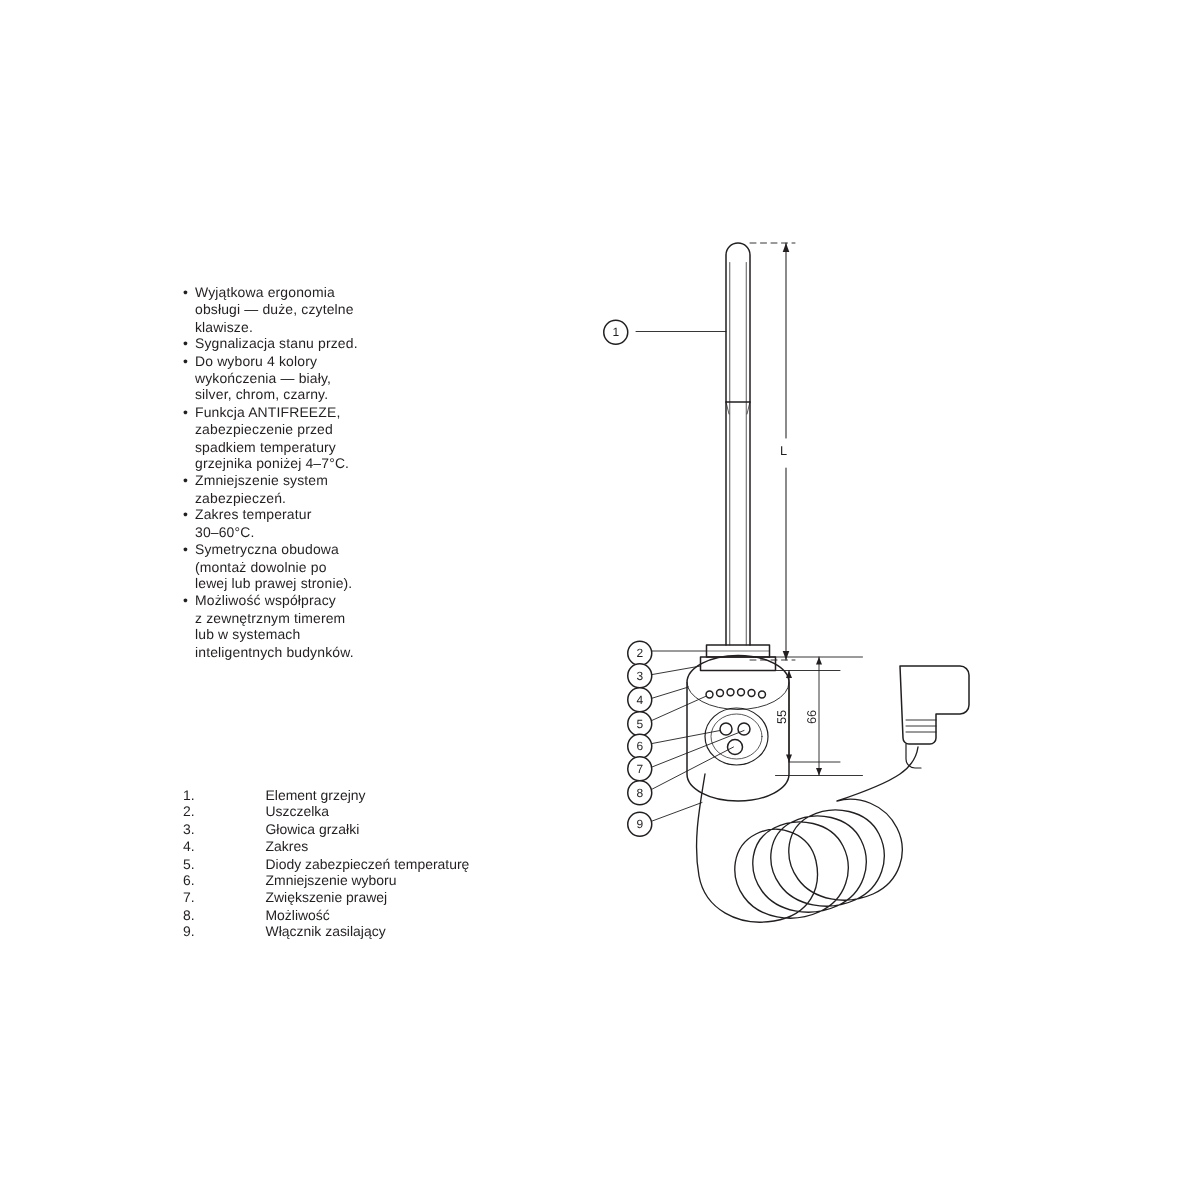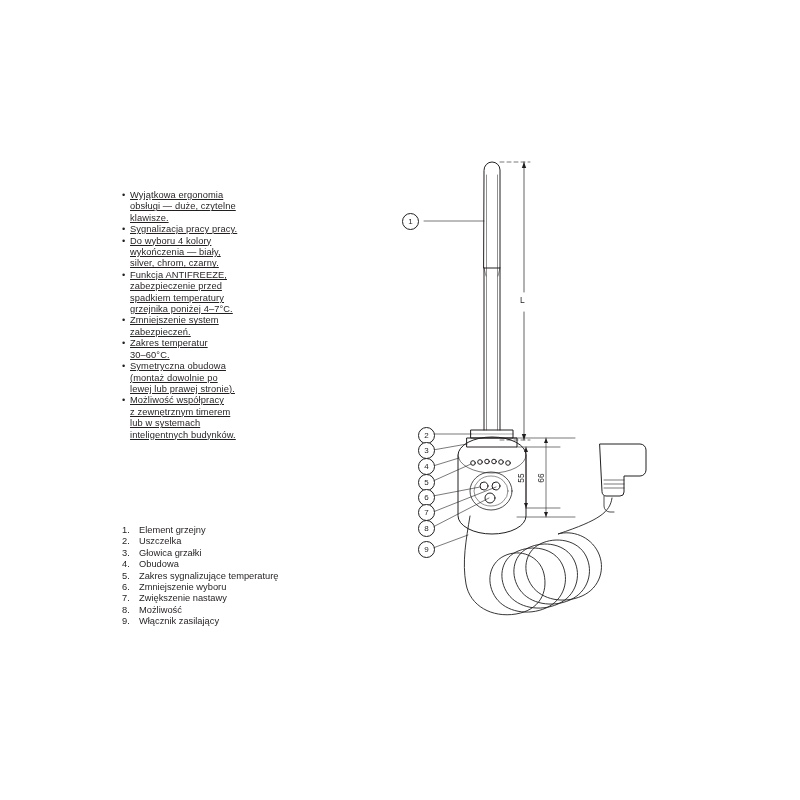--- a/index.html
+++ b/index.html
@@ -35,21 +35,20 @@
     margin-bottom: 0px;
   }
   .feat .dot {
     width: 8px;
     flex: 0 0 8px;
     line-height: 11.4px;
   }
   .feat .txt {
     flex: 1 1 auto;
     white-space: pre-line;
-    text-decoration: underline;
   }
 
   
   #legend {
     position: absolute;
     left: 122px;
     top: 525px;
     width: 230px;
     font-size: 9.3px;
     line-height: 11.4px;
@@ -57,20 +56,21 @@
   .leg {
     display: flex;
   }
   .leg .num {
     width: 17px;
     flex: 0 0 17px;
     text-align: left;
   }
   .leg .lbl {
     flex: 1 1 auto;
+    margin-left: 38px;
   }
 
   
   #drawing {
     position: absolute;
     left: 0;
     top: 0;
     width: 800px;
     height: 800px;
   }
@@ -107,21 +107,21 @@
 
   <div id="features">
     <div class="feat">
       <span class="dot">•</span>
       <span class="txt">Wyjątkowa ergonomia
 obsługi — duże, czytelne
 klawisze.</span>
     </div>
     <div class="feat">
       <span class="dot">•</span>
-      <span class="txt">Sygnalizacja pracy pracy.</span>
+      <span class="txt">Sygnalizacja stanu przed.</span>
     </div>
     <div class="feat">
       <span class="dot">•</span>
       <span class="txt">Do wyboru 4 kolory
 wykończenia — biały,
 silver, chrom, czarny.</span>
     </div>
     <div class="feat">
       <span class="dot">•</span>
       <span class="txt">Funkcja ANTIFREEZE,
@@ -162,33 +162,33 @@
     <div class="leg">
       <span class="num">2.</span>
       <span class="lbl">Uszczelka</span>
     </div>
     <div class="leg">
       <span class="num">3.</span>
       <span class="lbl">Głowica grzałki</span>
     </div>
     <div class="leg">
       <span class="num">4.</span>
-      <span class="lbl">Obudowa</span>
+      <span class="lbl">Zakres</span>
     </div>
     <div class="leg">
       <span class="num">5.</span>
-      <span class="lbl">Zakres sygnalizujące temperaturę</span>
+      <span class="lbl">Diody zabezpieczeń temperaturę</span>
     </div>
     <div class="leg">
       <span class="num">6.</span>
       <span class="lbl">Zmniejszenie wyboru</span>
     </div>
     <div class="leg">
       <span class="num">7.</span>
-      <span class="lbl">Zwiększenie nastawy</span>
+      <span class="lbl">Zwiększenie prawej</span>
     </div>
     <div class="leg">
       <span class="num">8.</span>
       <span class="lbl">Możliwość</span>
     </div>
     <div class="leg">
       <span class="num">9.</span>
       <span class="lbl">Włącznik zasilający</span>
     </div>
   </div>

